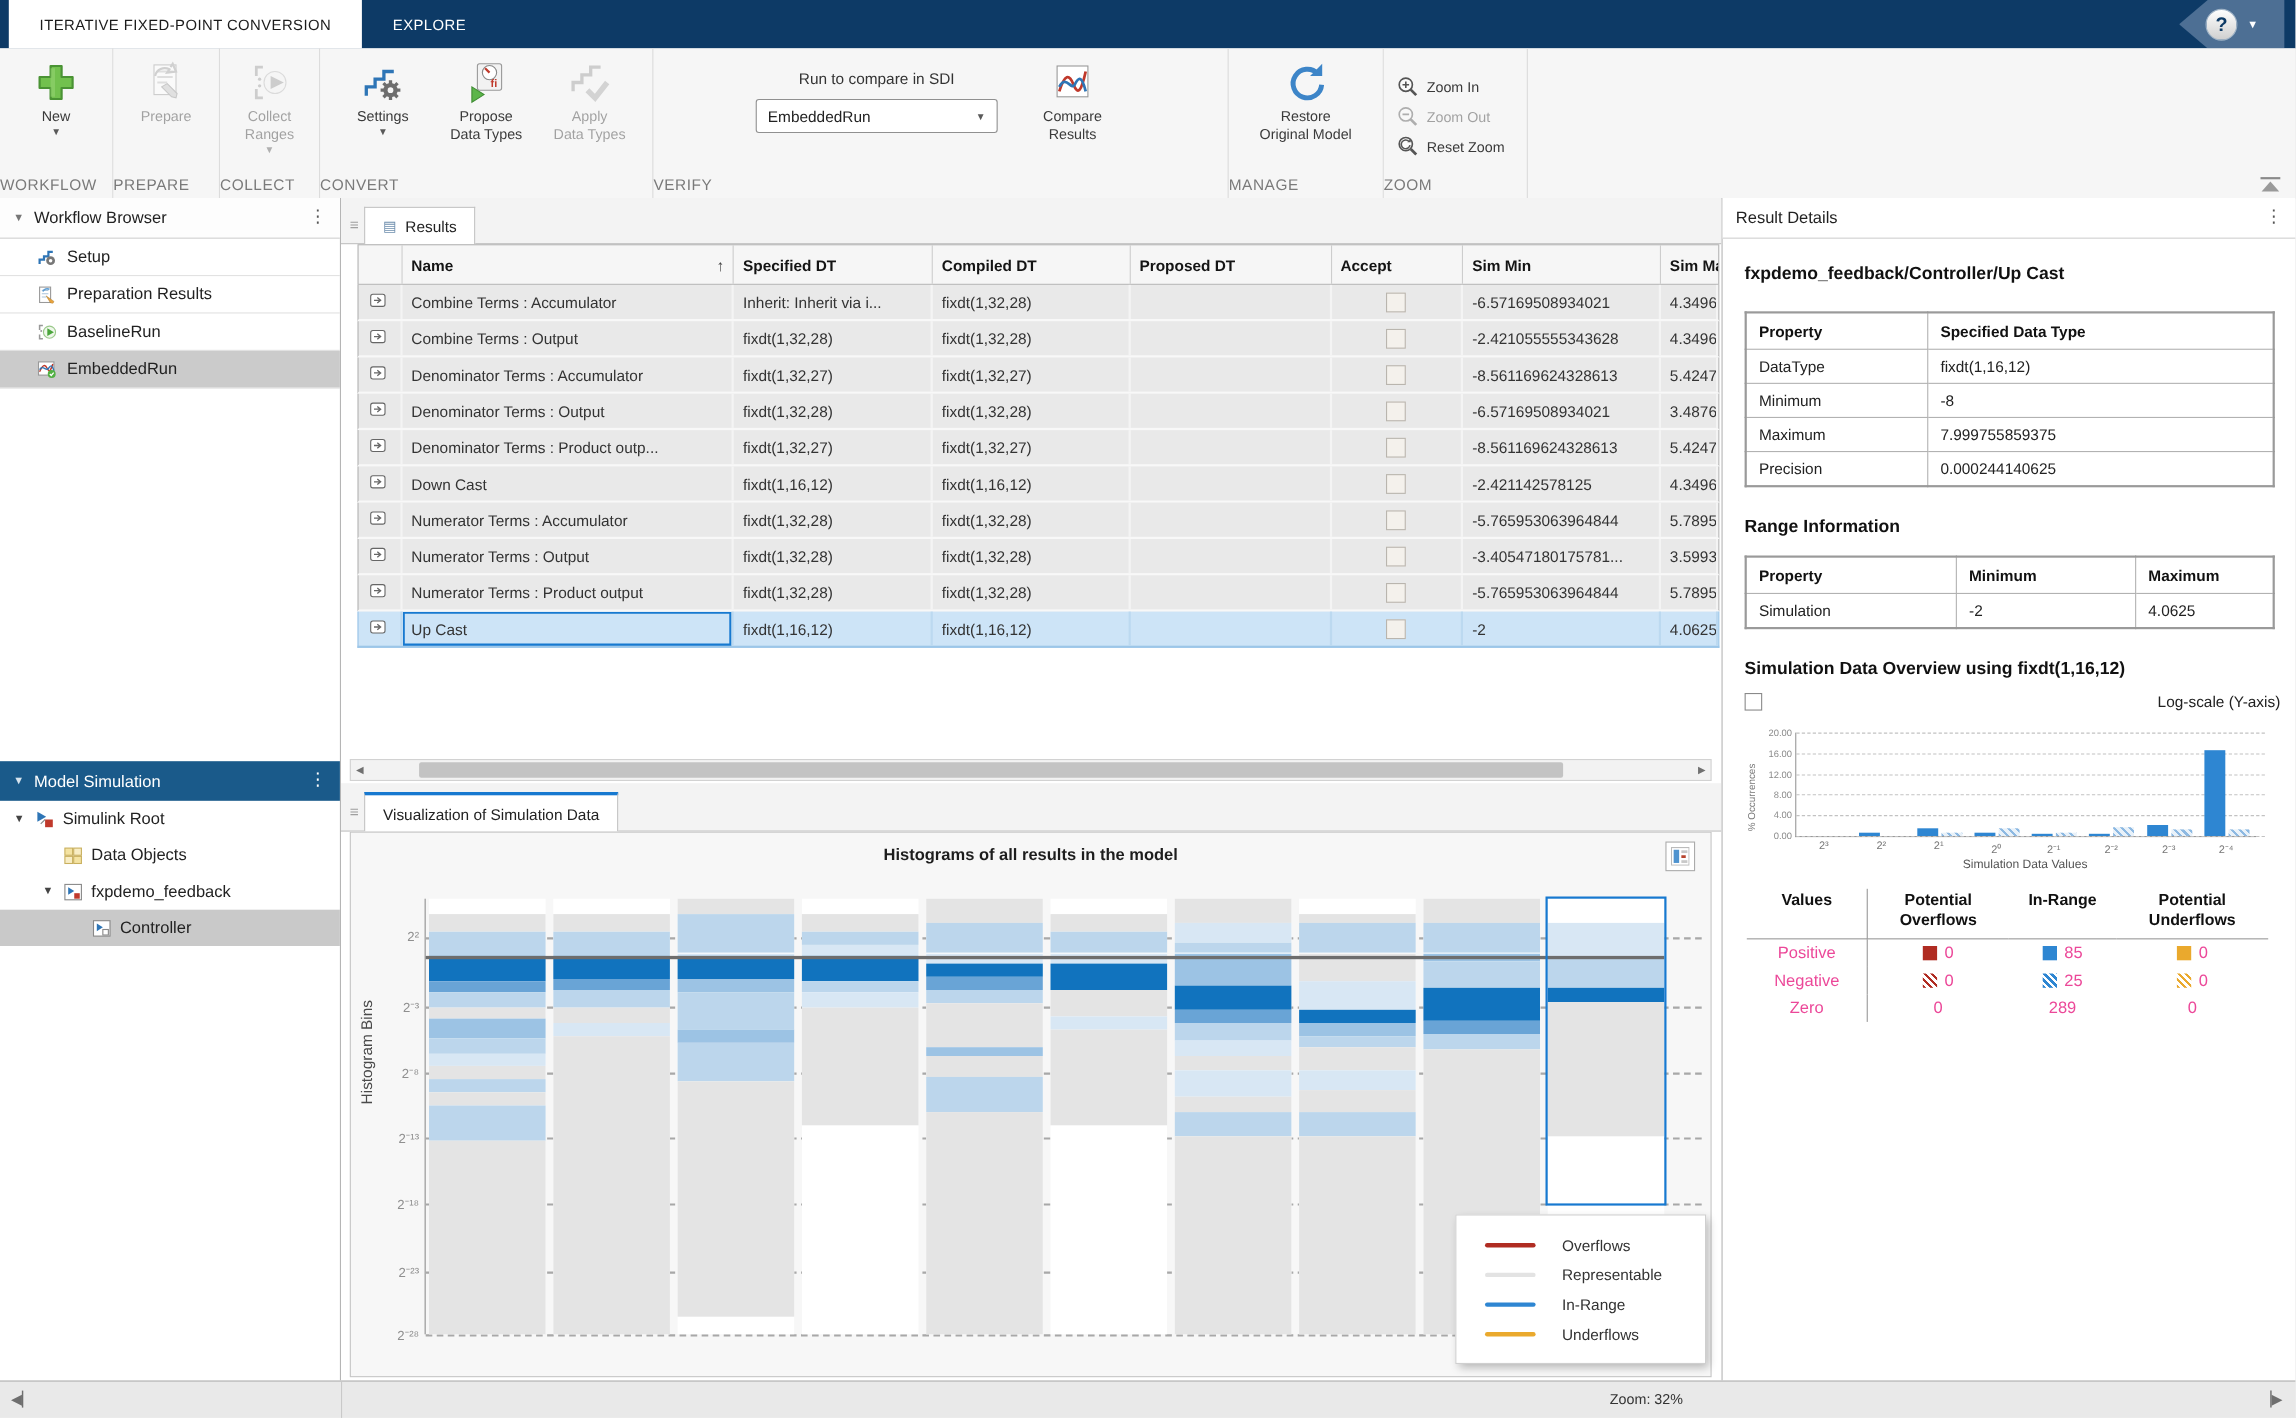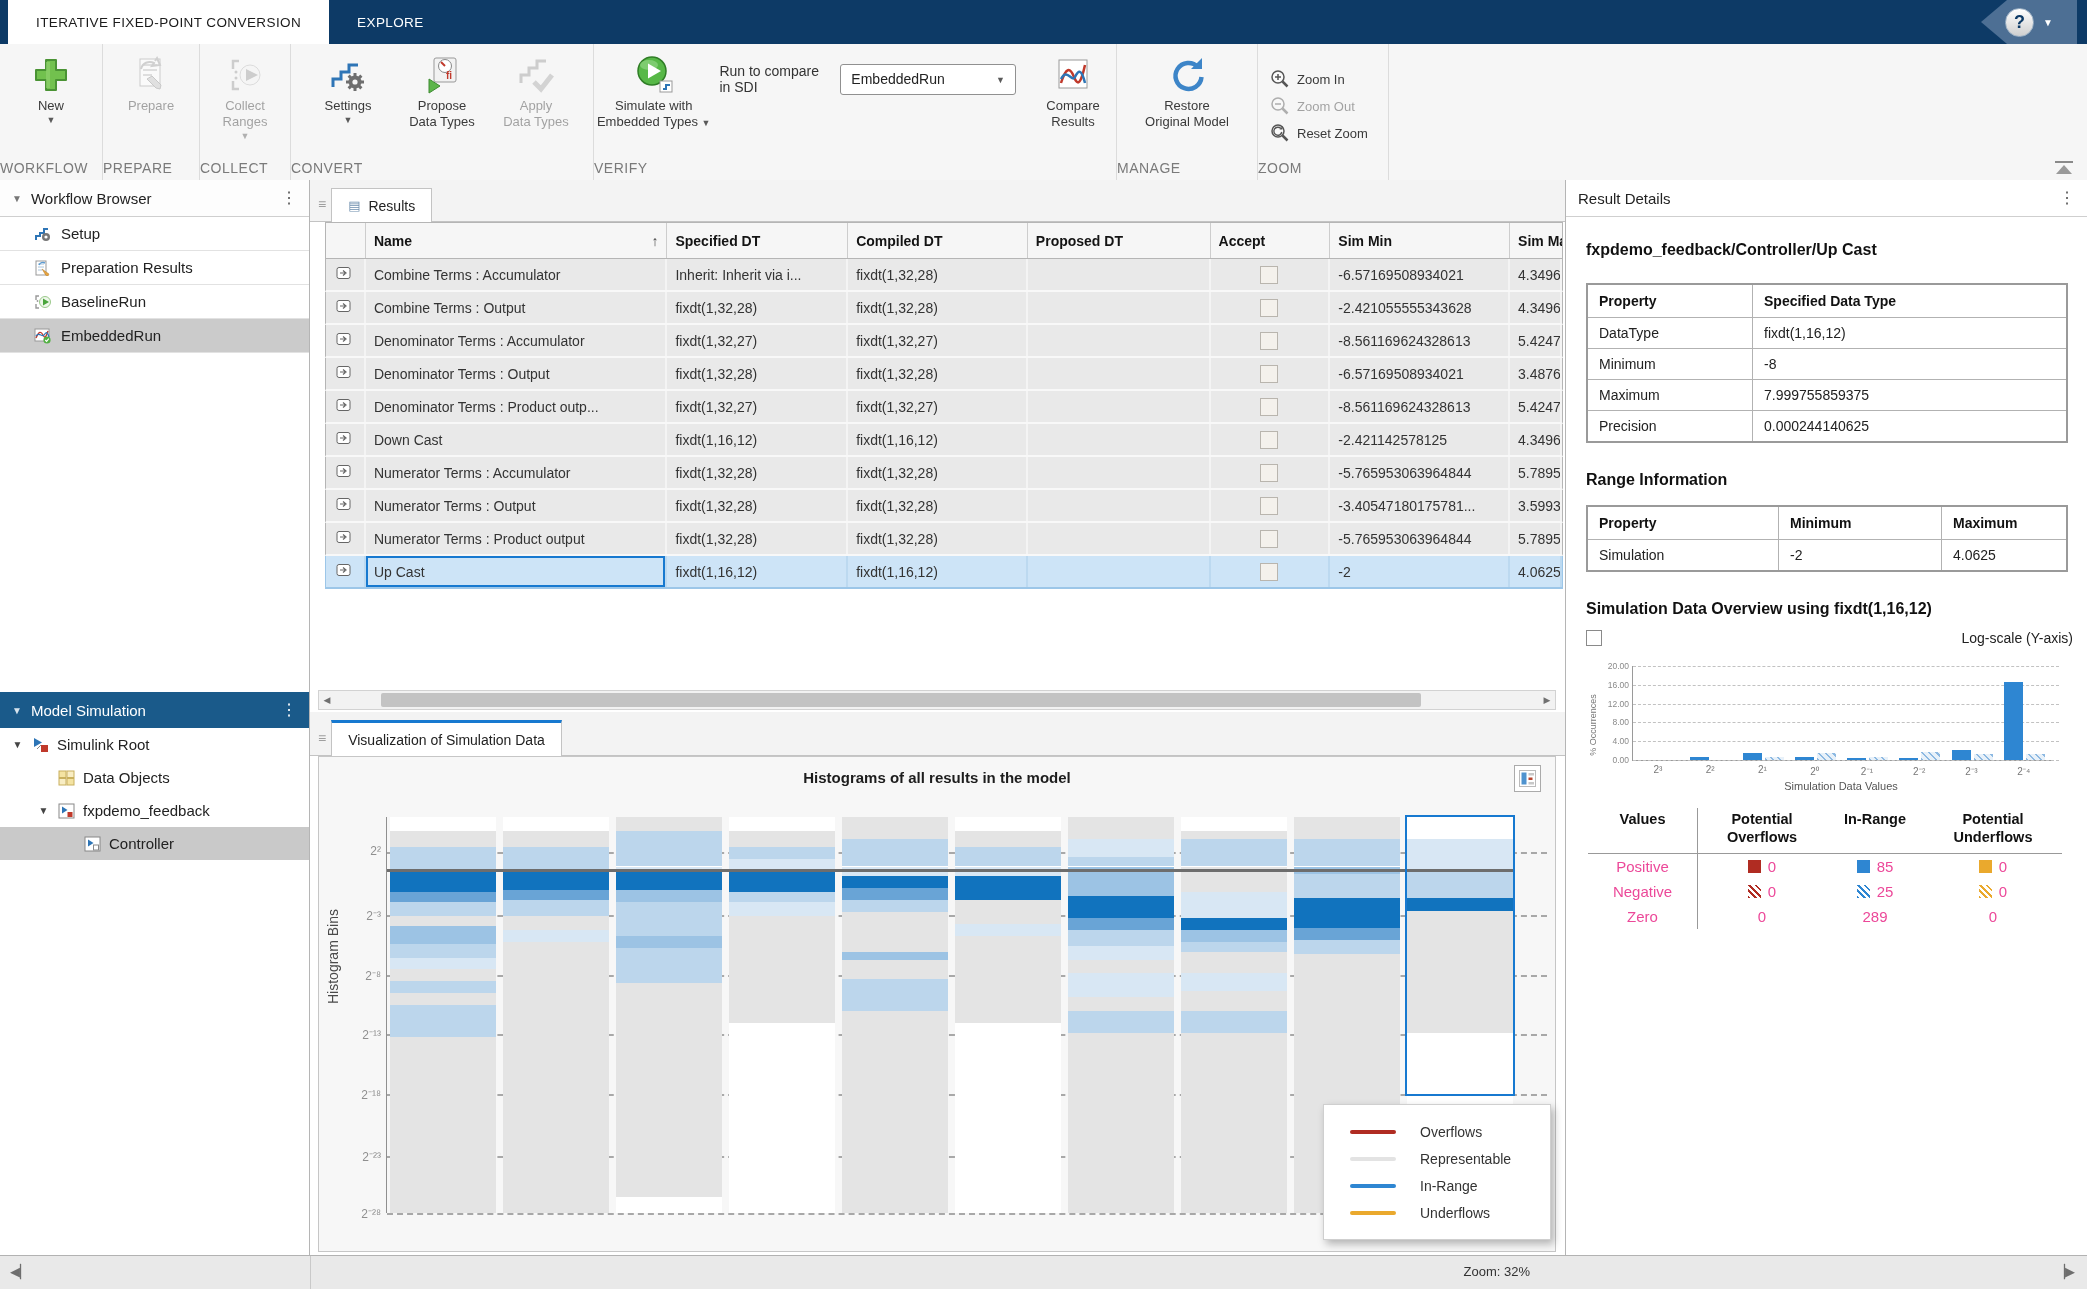--- a/index.html
+++ b/index.html
@@ -19,21 +19,21 @@
   .rgroup{position:relative;border-right:1px solid #dcdcdc;display:flex;flex-direction:column;flex:0 0 auto;}
   .rg-content{flex:1;display:flex;align-items:flex-start;justify-content:center;gap:0;padding-top:7px;}
   .rg-label{height:21px;font-size:14px;color:#7a7a7a;line-height:19px;letter-spacing:.5px;}
   .rbtn{display:flex;flex-direction:column;align-items:center;width:94px;cursor:pointer;}
   .rbtn .ric{height:47px;display:flex;align-items:center;justify-content:center;}
   .rlabel{font-size:13px;color:#3a3a3a;text-align:center;line-height:16px;white-space:pre-line;}
   .caret{font-size:9px;color:#5a5a5a;margin-top:2px;line-height:9px;}
   .disabled{filter:grayscale(1) opacity(.45);}
   .zrow{display:flex;align-items:center;gap:8px;font-size:13px;color:#3a3a3a;height:27px;padding:0 12px;cursor:pointer;}
   .zstack{display:flex;flex-direction:column;padding-top:10px;}
-  .sdi{display:flex;align-items:center;gap:11px;padding:12px 14px 0 6px;}
+  .sdi{display:flex;flex-direction:column;align-items:center;gap:11px;padding:12px 14px 0 6px;}
   .sdi-label{font-size:14px;color:#333;}
   .combo{width:198px;height:29px;background:#fff;border:1px solid #909090;border-radius:3px;display:flex;align-items:center;justify-content:space-between;padding:0 10px;font-size:14px;color:#222;cursor:pointer;}
   .ribbon-collapse{position:absolute;right:14px;bottom:6px;width:18px;cursor:pointer;}
   .ribbon-collapse .bar{height:2px;background:#8a8a8a;margin-bottom:2px;}
   .ribbon-collapse .tri{width:0;height:0;border-left:8px solid transparent;border-right:8px solid transparent;border-bottom:9px solid #9a9a9a;margin:0 auto;}
 
   
   .sidebar{position:absolute;top:180px;left:0;width:310px;bottom:34px;background:#fff;border-right:1px solid #b5b5b5;box-sizing:border-box;}
   .panel-h{height:36px;display:flex;align-items:center;padding:0 12px;font-size:15px;color:#222;background:#fdfdfd;border-bottom:1px solid #cfcfcf;}
   .panel-h .chev{color:#777;font-size:10px;margin-right:9px;}
@@ -225,33 +225,20 @@
               </svg>
             </span>
           <span class="rlabel">Apply
 Data Types</span>
         </div>
       </div>
       <div class="rg-label">CONVERT</div>
     </div>
     <div class="rgroup" style="width:522px">
       <div class="rg-content">
-        <div class="rbtn" style="width:150px">
-          <span class="ric">
-              <svg width="44" height="44" viewBox="0 0 44 44">
-                <circle cx="20" cy="18" r="14" fill="#57b847" stroke="#2f7d26" stroke-width="1.5"></circle>
-                <ellipse cx="17" cy="12" rx="9" ry="5" fill="#8fd481" opacity=".7"></ellipse>
-                <path d="M16 10.5L29 18l-13 7.5z" fill="#fff"></path>
-                <rect x="28" y="28" width="12" height="11" fill="#fff" stroke="#999"></rect>
-                <path d="M31 36h3v-4h4" fill="none" stroke="#2e75b6" stroke-width="2"></path>
-              </svg>
-            </span>
-          <span class="rlabel"><span>Simulate with
-Embedded Types</span> <span class="caret">▼</span></span>
-        </div>
         <div class="sdi">
           <span class="sdi-label">Run to compare in SDI</span>
           <div class="combo">
             <span>EmbeddedRun</span>
             <span class="caret">▼</span>
           </div>
         </div>
         <div class="rbtn" style="width:108px">
           <span class="ric">
               <svg width="40" height="40" viewBox="0 0 40 40">

